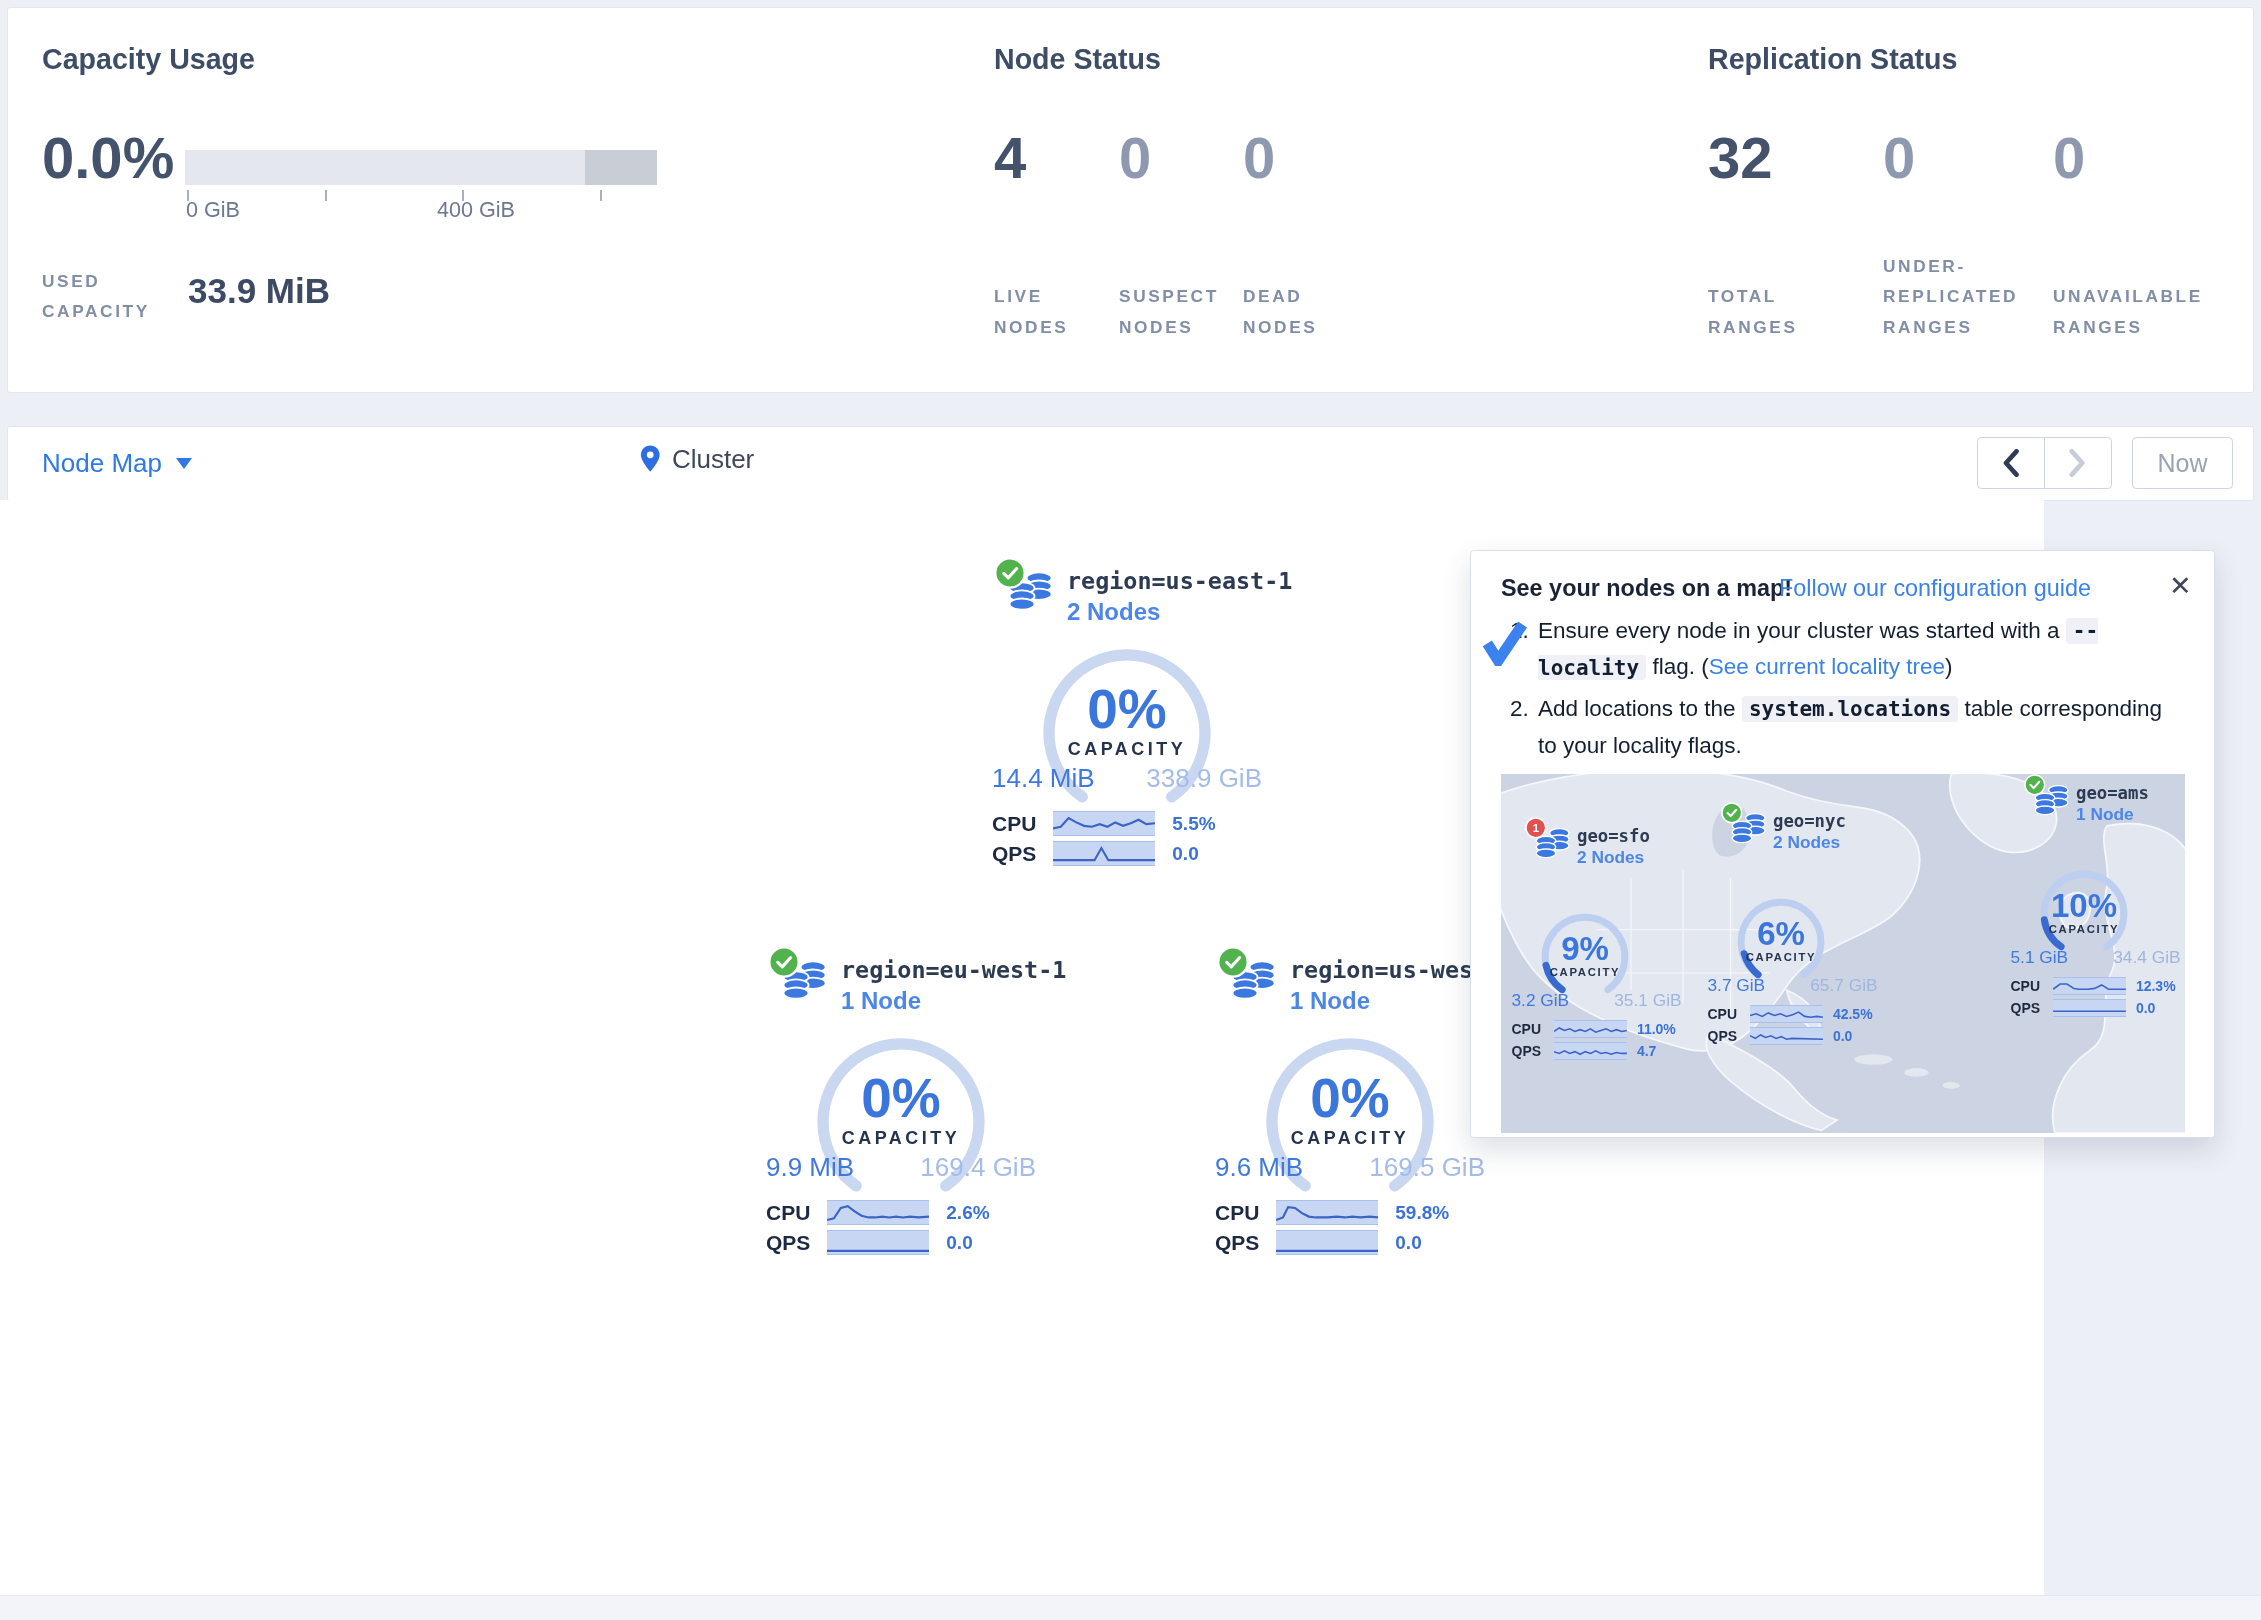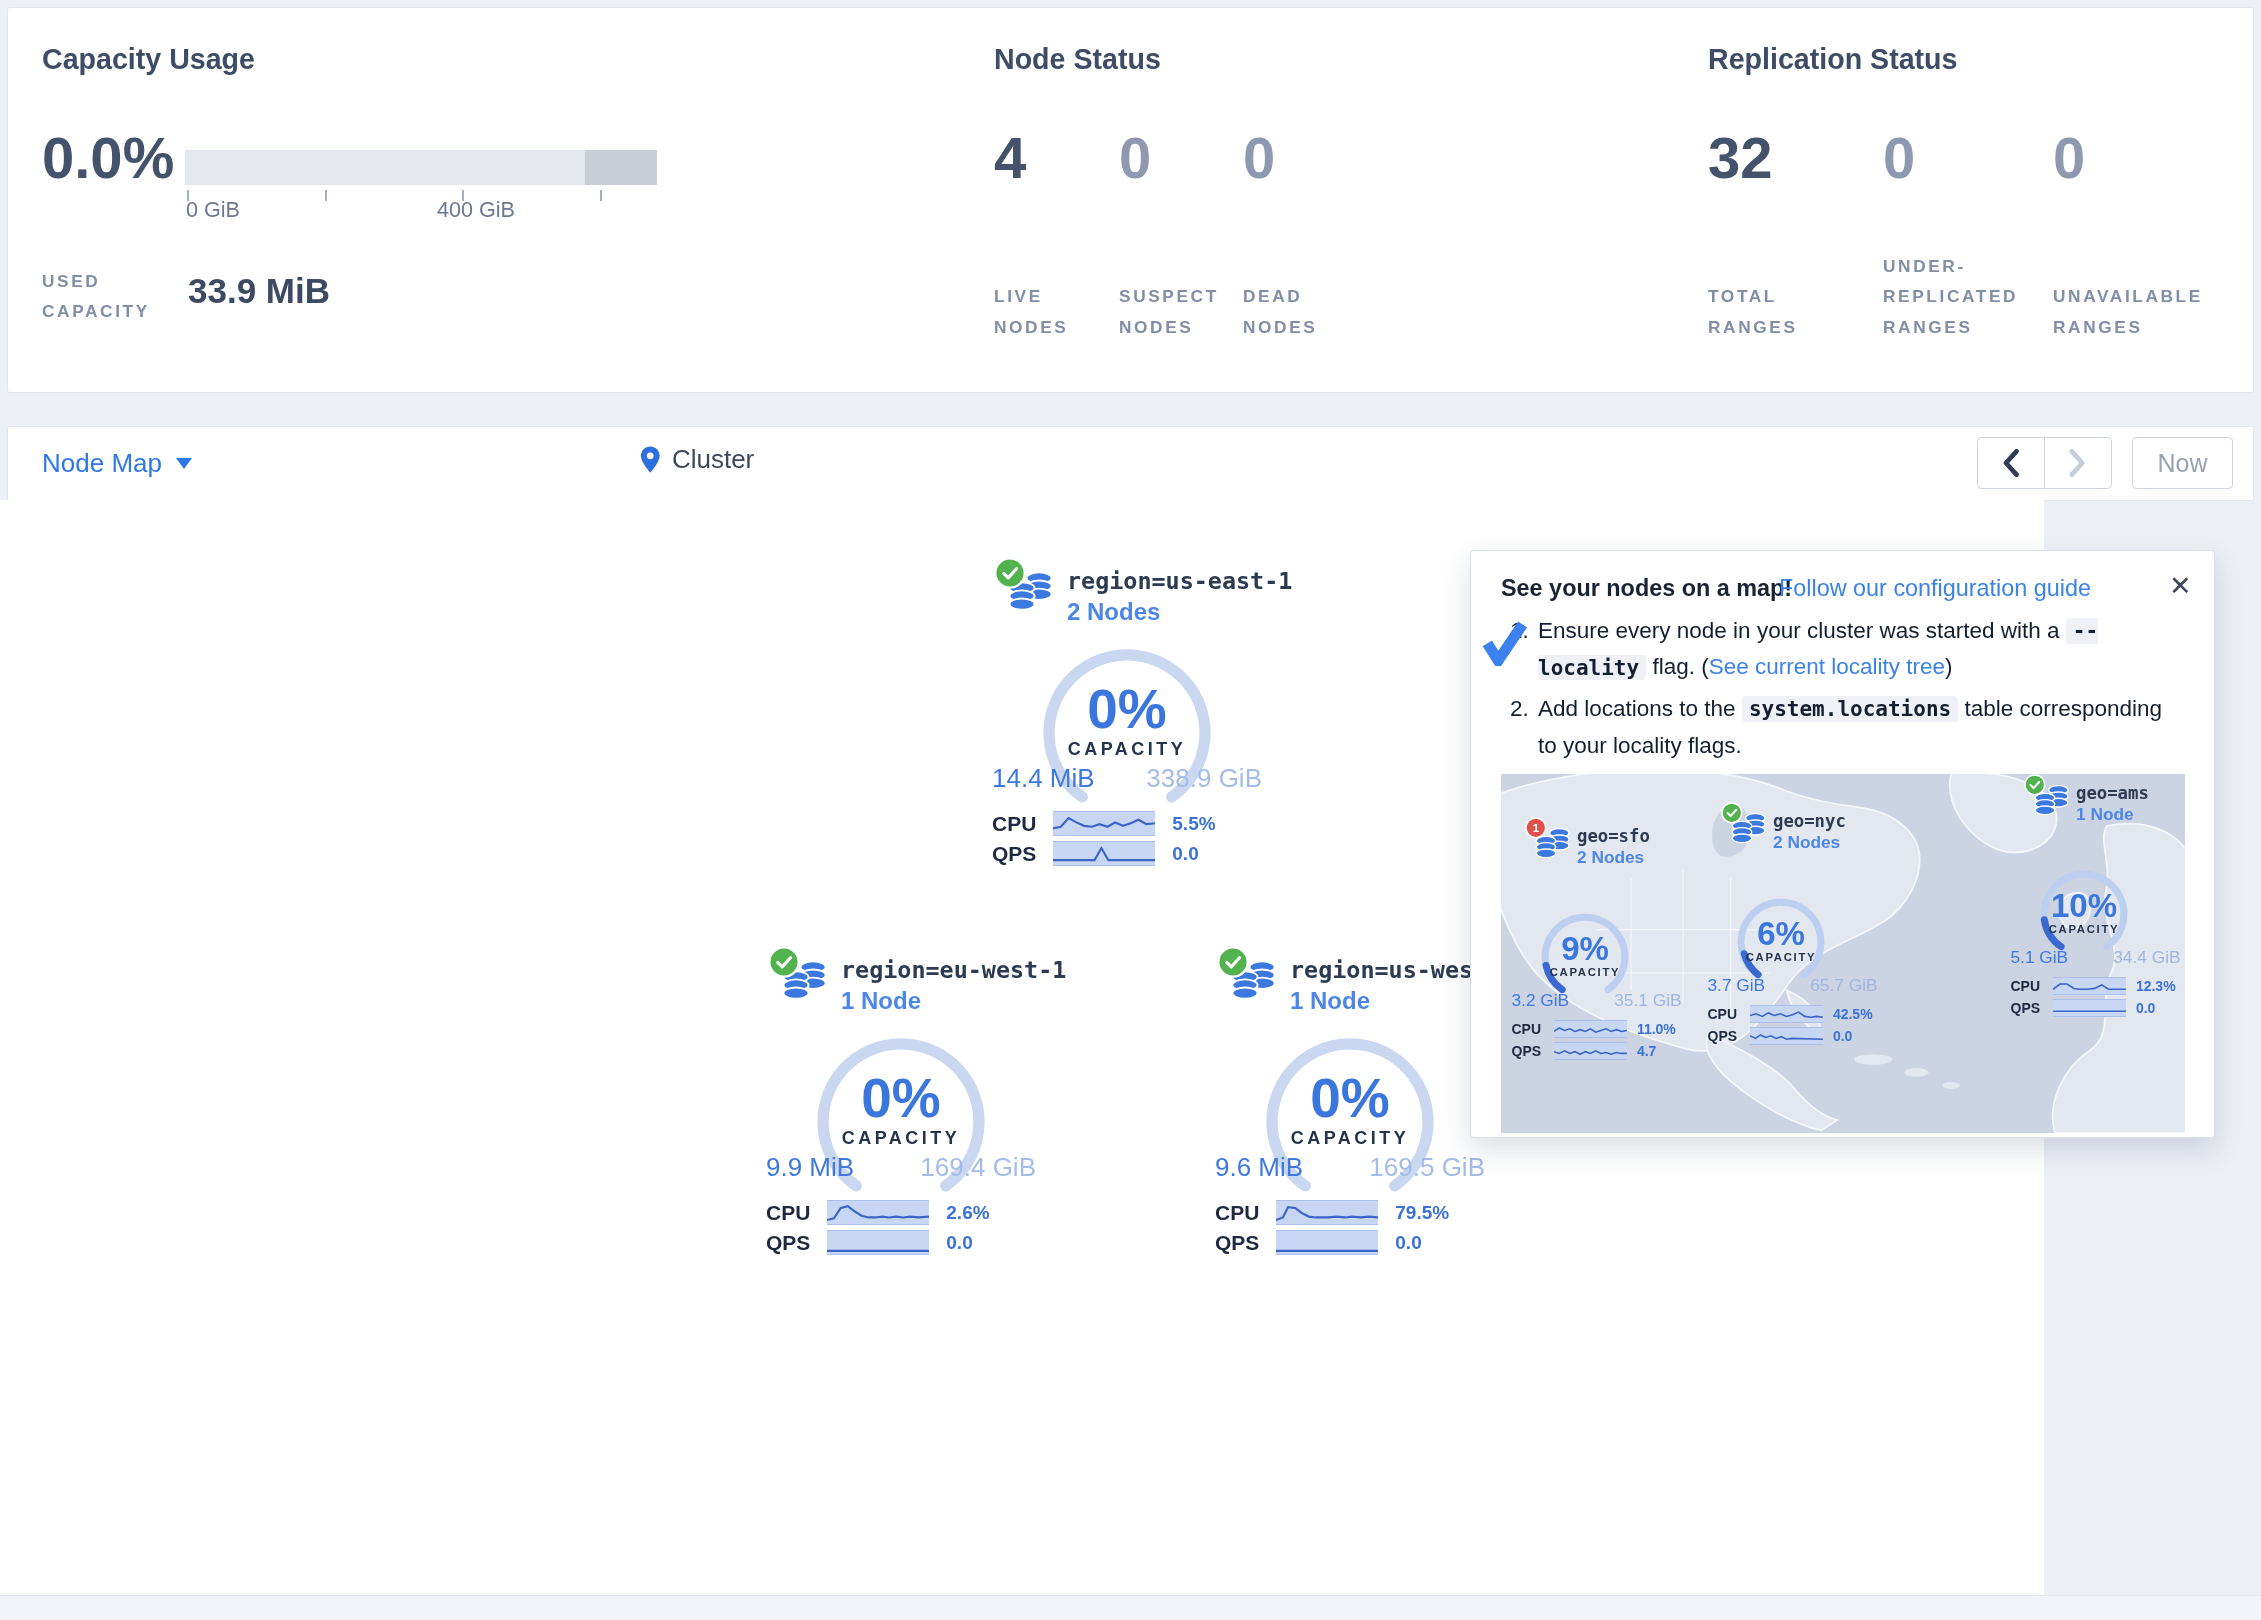--- a/index.html
+++ b/index.html
@@ -19,21 +19,21 @@
   .tick-label{position:absolute;top:189px;width:104px;text-align:right;font-size:21.6px;color:#6d7890}
   .kv{position:absolute;top:258px;display:flex;}
   .kv .caps{width:111px}
   .kv .val{font-size:35px;font-weight:700;color:#3d4a63;margin-left:35px;position:relative;top:5.2px;white-space:nowrap}
 
   
   .toolbar{position:absolute;left:7px;right:7px;top:426px;height:73px;background:#fff;
            border:0.9px solid #e1e5ee;border-radius:2.6px}
   .nodemap{position:absolute;left:34px;top:21px;font-size:26px;color:#2e78e8;display:flex;align-items:center;gap:14px;cursor:pointer}
   .tri-down{width:0;height:0;border-left:8.7px solid transparent;border-right:8.7px solid transparent;border-top:11.3px solid #2e78e8}
-  .crumb{position:absolute;left:631px;top:17.3px;display:flex;align-items:center;gap:10.4px;font-size:26px;color:#3f4758}
+  .crumb{position:absolute;left:631px;top:17.3px;display:flex;align-items:flex-start;gap:10.4px;font-size:26px;color:#3f4758}
   .timebox{position:absolute;left:1212px;top:10.4px;width:734px;height:50px;border:0.9px solid #cdd3e0;border-radius:4.3px;background:#fff}
   .timebadge{position:absolute;left:12px;top:7.8px;height:35px;line-height:35px;padding:0 9.5px;background:#e3e8f1;
              border-radius:5.2px;font-size:21px;font-weight:700;color:#2c3a52}
   .timelabel{position:absolute;left:87px;top:11.3px;font-size:24px;font-weight:700;color:#222c42}
   .timechev{position:absolute;right:21px;top:17.3px}
   .stepgrp{position:absolute;left:1969px;top:10.4px;width:133px;height:50px;border:0.9px solid #cdd3e0;border-radius:4.3px;background:#fff;display:flex}
   .stepbtn{width:67px;display:flex;align-items:center;justify-content:center;cursor:pointer}
   .stepbtn+.stepbtn{border-left:0.9px solid #cdd3e0}
   .nowbtn{position:absolute;left:2124px;top:10.4px;width:99px;height:50px;border:0.9px solid #cdd3e0;border-radius:4.3px;
           background:#fff;font-size:25px;color:#99a2b4;display:flex;align-items:center;justify-content:center;cursor:pointer}
@@ -289,21 +289,21 @@
       <span class="used">9.6 MiB</span>
       <span class="total">169.5 GiB</span>
     </div>
     <div class="rn-row" style="top:256px">
       <span class="rn-lab">CPU</span>
       <span class="spark">
         <svg width="102" height="23.4" viewBox="0 0 118 27">
             <polyline points="0,22 8,19 14,7 22,8 30,14 38,18 46,19 60,19 70,18 80,19 88,18 98,19 108,18 118,19" fill="none" stroke="#3c63c6" stroke-width="2.5"></polyline>
           </svg>
       </span>
-      <span class="rn-val">79.5%</span>
+      <span class="rn-val">59.8%</span>
     </div>
     <div class="rn-row" style="top:286px">
       <span class="rn-lab">QPS</span>
       <span class="spark">
         <svg width="102" height="23.4" viewBox="0 0 118 27">
             <polyline points="0,23 118,23" fill="none" stroke="#3c63c6" stroke-width="2.5"></polyline>
           </svg>
       </span>
       <span class="rn-val">0.0</span>
     </div>

